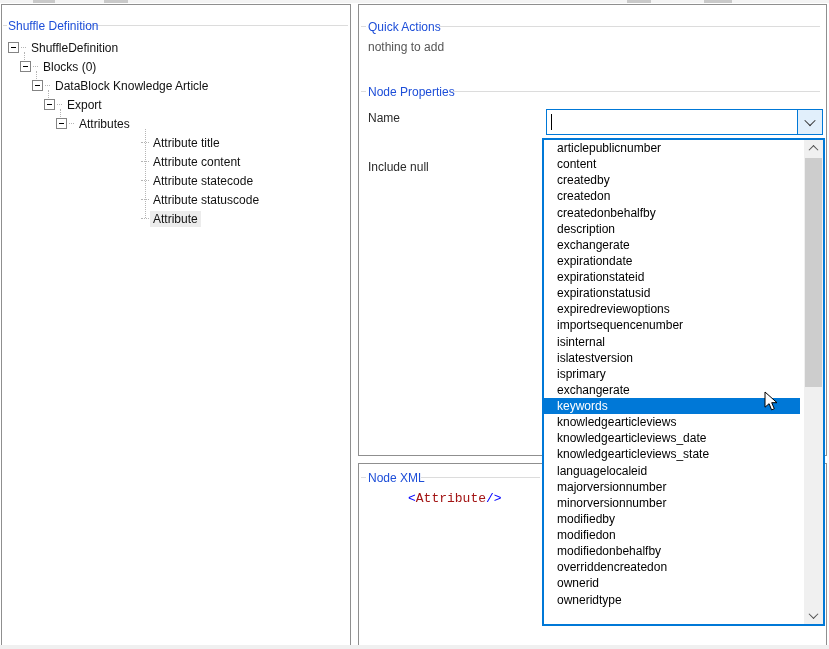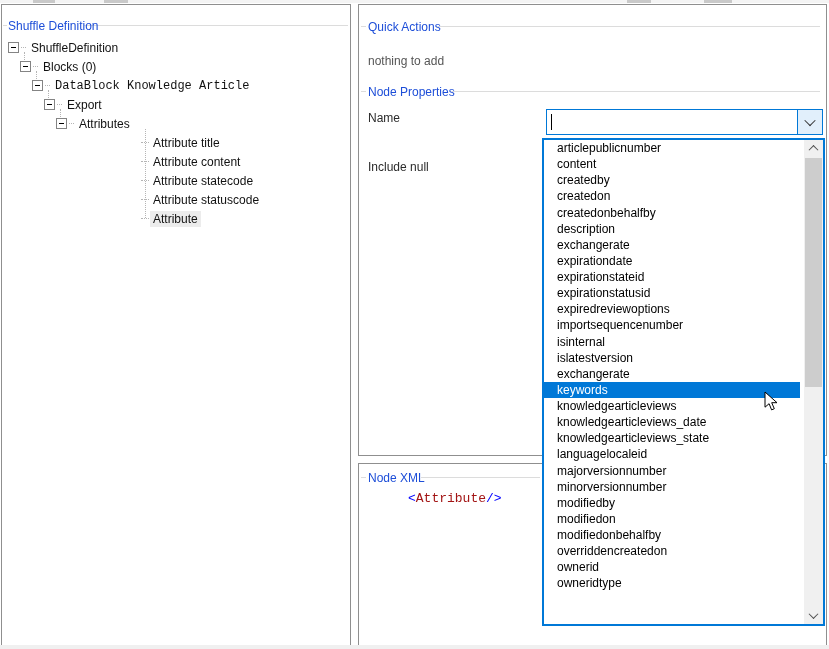--- a/index.html
+++ b/index.html
@@ -79,21 +79,21 @@
   <span class="tdash"></span>
   <span class="tlabel">ShuffleDefinition</span>
 </div>
 <div class="trow" style="left:20px;top:59px;">
   <span class="tbox">
       <span class="minus"></span>
     </span>
   <span class="tdash"></span>
   <span class="tlabel">Blocks (0)</span>
 </div>
-<div class="trow" style="left:32px;top:78px;font-family:Liberation Mono, monospace;">
+<div class="trow" style="left:32px;top:78px;">
   <span class="tbox">
       <span class="minus"></span>
     </span>
   <span class="tdash"></span>
   <span class="tlabel">DataBlock Knowledge Article</span>
 </div>
 <div class="trow" style="left:44px;top:97px;">
   <span class="tbox">
       <span class="minus"></span>
     </span>
@@ -125,21 +125,21 @@
 </div>
 <div class="trow" style="left:141px;top:211px;">
   <span class="tdash leafdash"></span>
   <span class="tlabel sel">Attribute</span>
 </div>
 
 <div class="abs panel" style="left:358px;top:4px;width:469px;height:452px;"></div>
 <div class="abs gline" style="left:361px;top:26px;width:5px;"></div>
 <div class="abs gline" style="left:438px;top:26px;width:382px;"></div>
 <div class="abs glabel" style="left:368px;top:20px;">Quick Actions</div>
-<div class="abs rlabel muted" style="left:368px;top:54px;">nothing to add</div>
+<div class="abs rlabel muted" style="left:368px;top:40px;">nothing to add</div>
 
 <div class="abs gline" style="left:361px;top:91px;width:5px;"></div>
 <div class="abs gline" style="left:452px;top:91px;width:368px;"></div>
 <div class="abs glabel" style="left:368px;top:85px;">Node Properties</div>
 <div class="abs rlabel" style="left:368px;top:111px;">Name</div>
 <div class="abs rlabel" style="left:368px;top:142px;margin-top:18px;">Include null</div>
 
 <div class="abs combo">
   <input type="text" value="" style="">
   <div class="abs caret"></div>
@@ -163,20 +163,21 @@
     <div class="item">createdonbehalfby</div>
     <div class="item">description</div>
     <div class="item">exchangerate</div>
     <div class="item">expirationdate</div>
     <div class="item">expirationstateid</div>
     <div class="item">expirationstatusid</div>
     <div class="item">expiredreviewoptions</div>
     <div class="item">importsequencenumber</div>
     <div class="item">isinternal</div>
     <div class="item">islatestversion</div>
+    <div class="item">isprimary</div>
     <div class="item">exchangerate</div>
     <div class="item selected">keywords</div>
     <div class="item">knowledgearticleviews</div>
     <div class="item">knowledgearticleviews_date</div>
     <div class="item">knowledgearticleviews_state</div>
     <div class="item">languagelocaleid</div>
     <div class="item">majorversionnumber</div>
     <div class="item">minorversionnumber</div>
     <div class="item">modifiedby</div>
     <div class="item">modifiedon</div>

